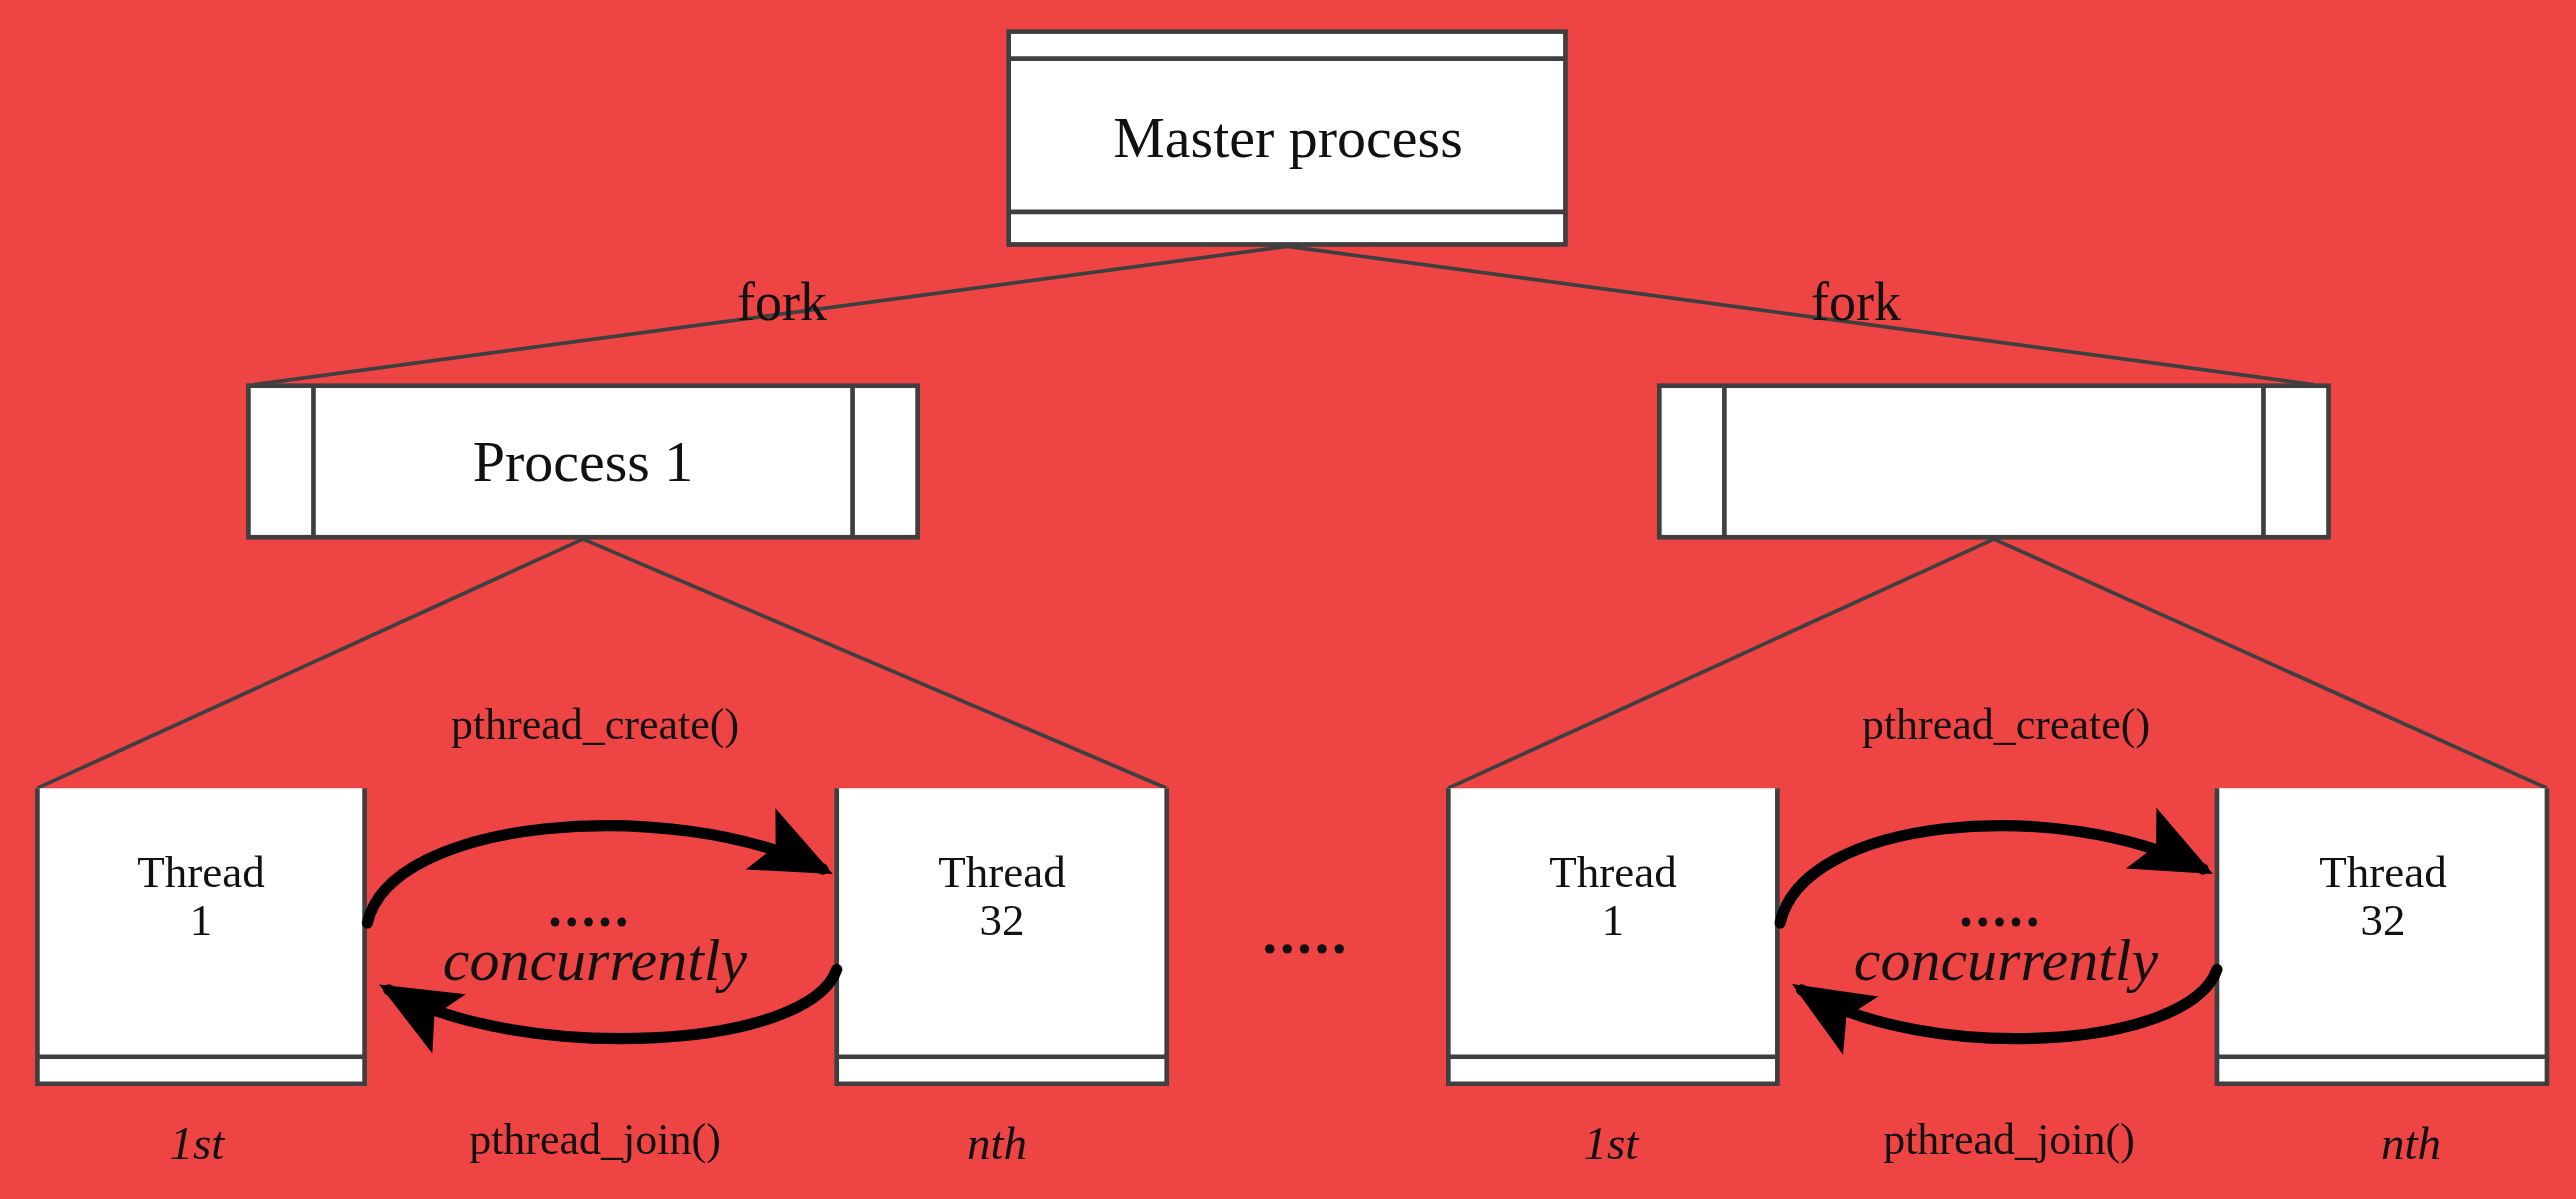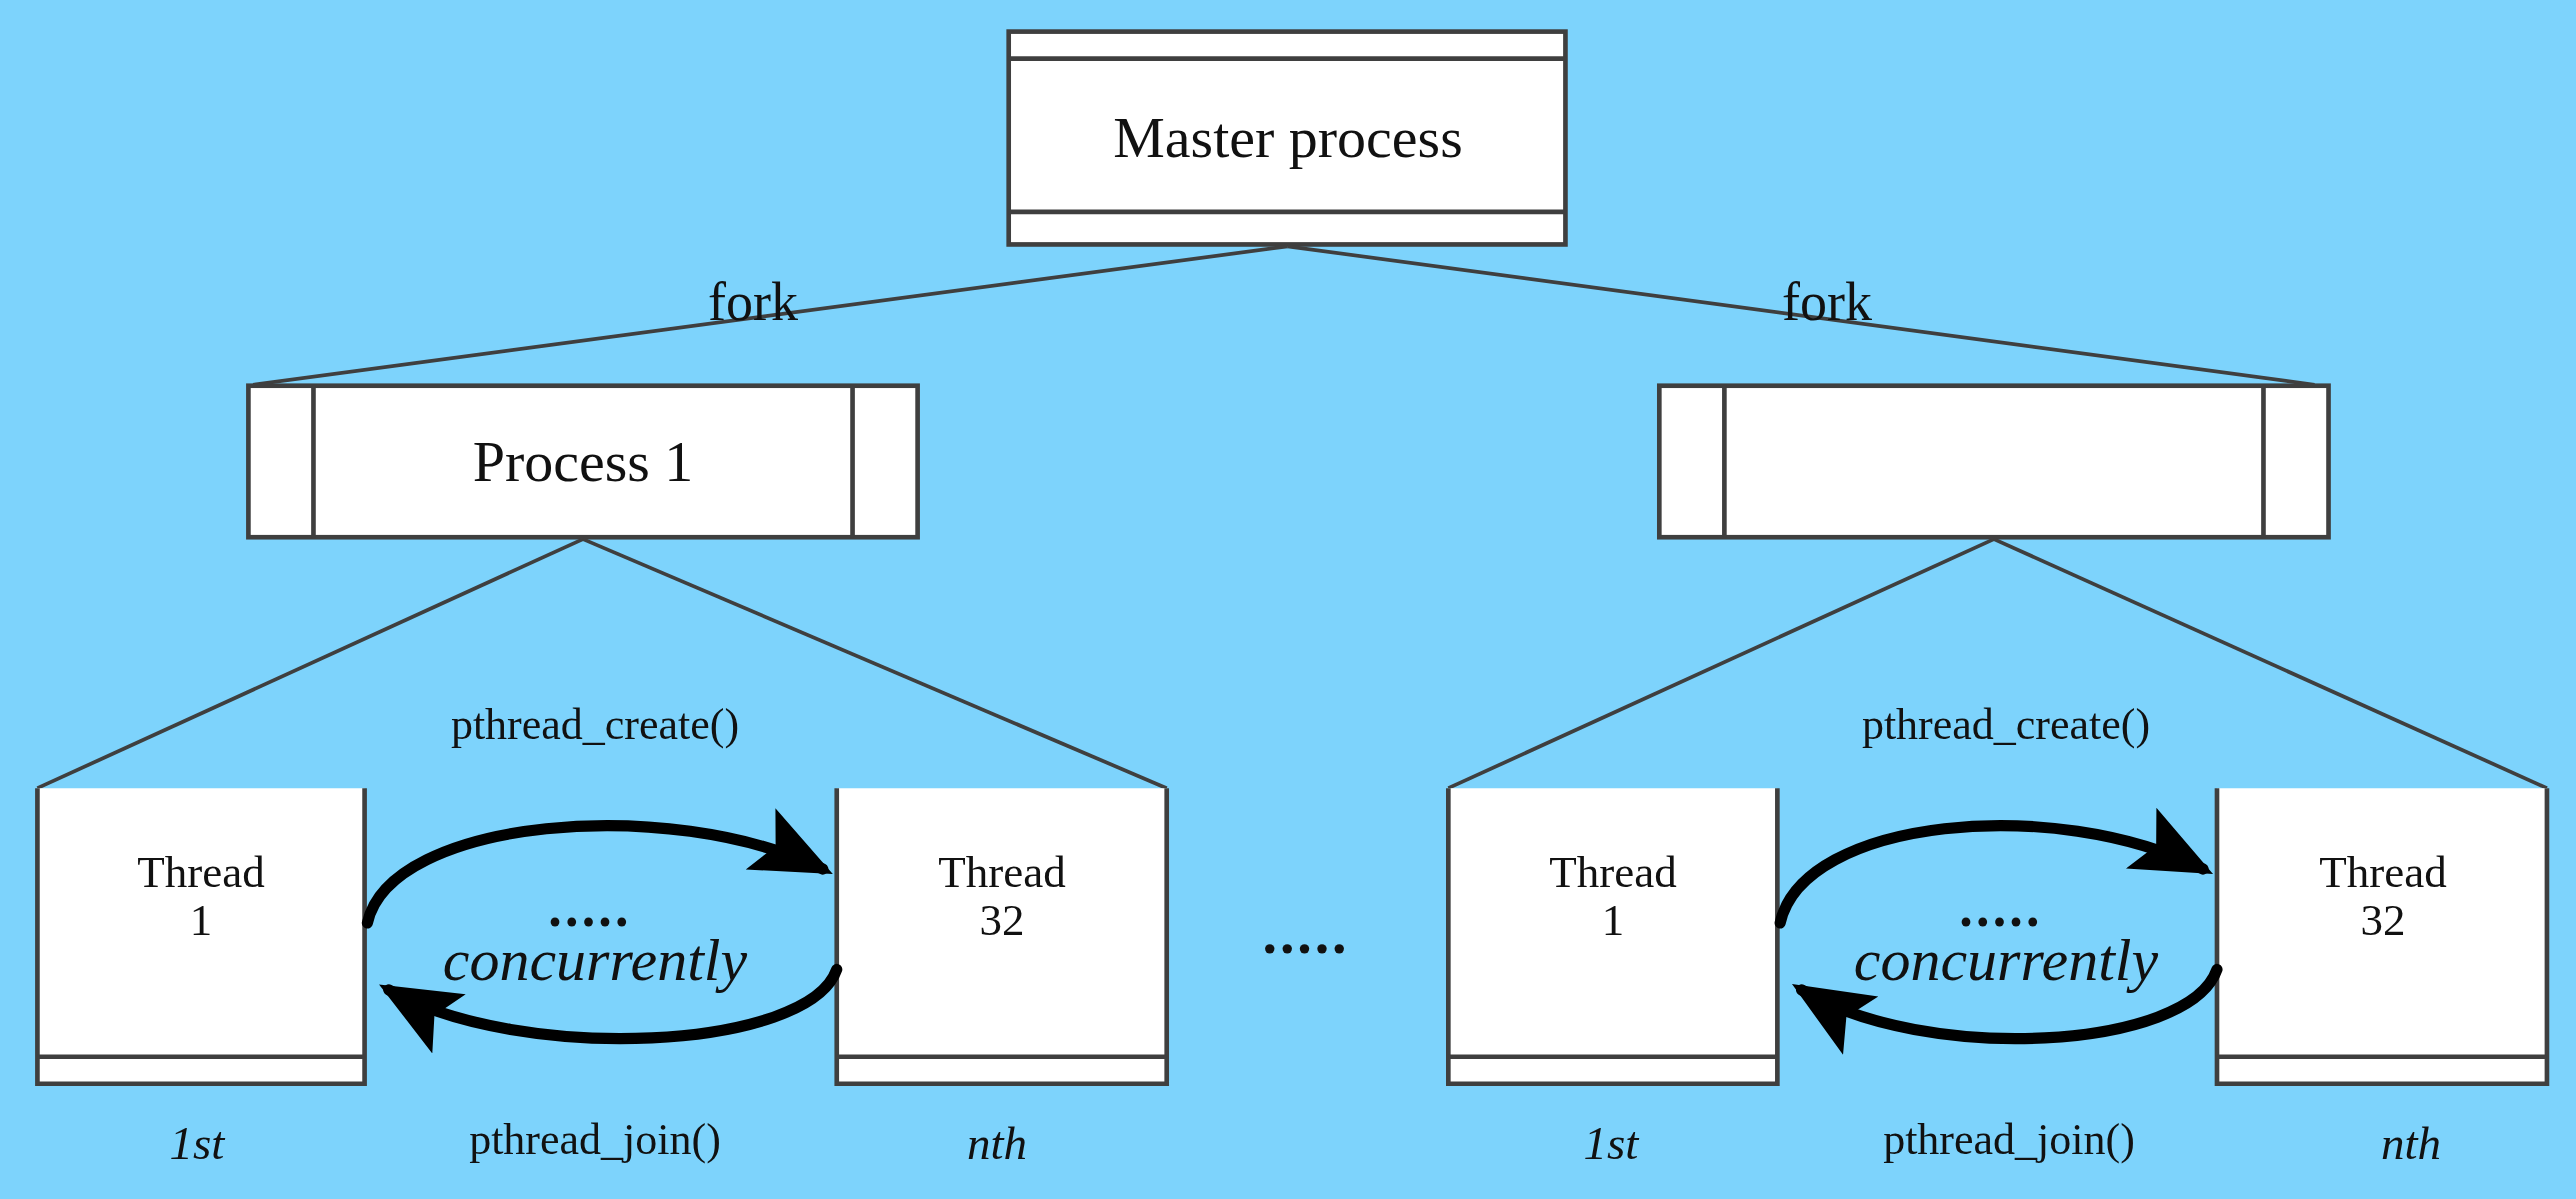--- a/index.html
+++ b/index.html
@@ -9,21 +9,21 @@
     background: #ffffff;
   }
   body {
     font-family: "Liberation Serif", "DejaVu Serif", serif;
     color: #000000;
   }
   #stage {
     position: relative;
     width: 2576px;
     height: 1199px;
-    background: #7dd3fc;
+    background: #ef4444;
     overflow: hidden;
     text-decoration: underline;
   }
   #diagram-svg {
     position: absolute;
     left: 0;
     top: 0;
     width: 2576px;
     height: 1199px;
     display: block;
@@ -41,20 +41,21 @@
   }
   .box-title {
     font-size: 58px;
   }
   .thread-title {
     font-size: 45px;
     line-height: 1.06;
   }
   .edge-label {
     font-size: 54px;
+    margin-left: 29px;
   }
   .call-label {
     font-size: 44px;
   }
   .ord-label {
     font-size: 47px;
     font-style: italic;
   }
   .conc-label {
     font-size: 60px;

